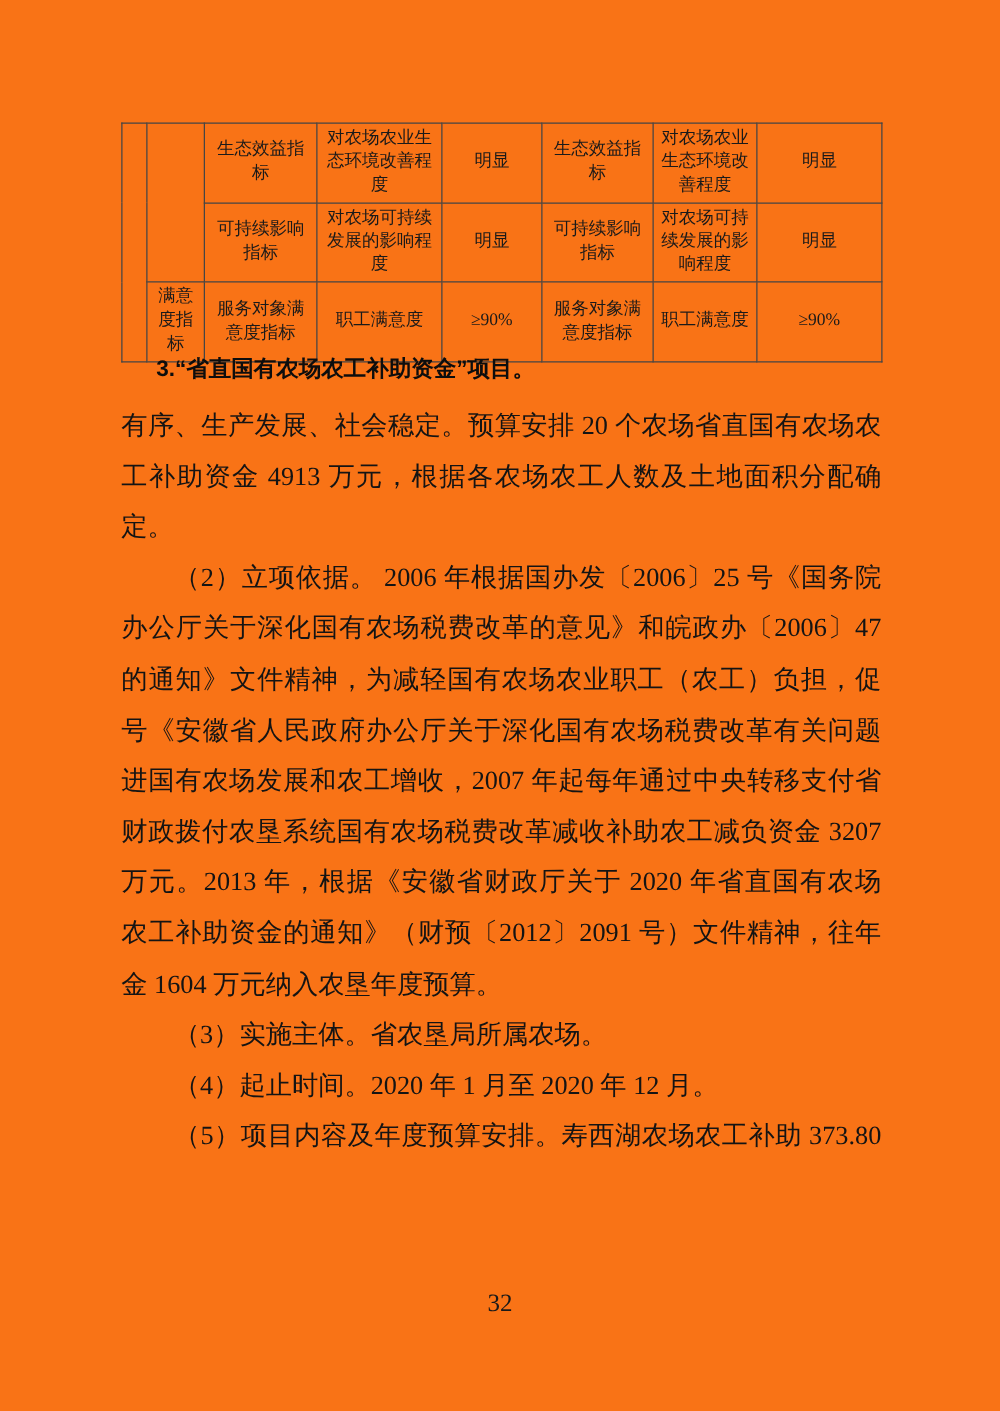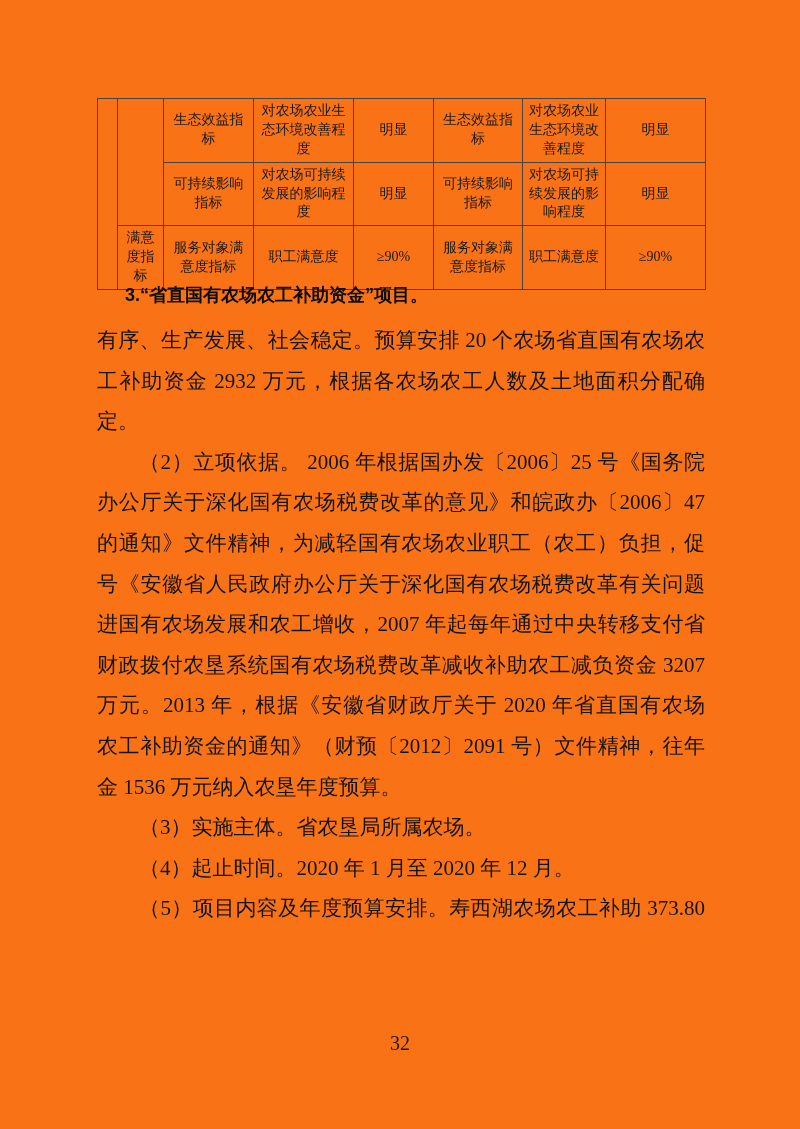--- a/index.html
+++ b/index.html
@@ -129,31 +129,31 @@
         <td>职工满意度</td>
         <td>≥90%</td>
       </tr>
     </tbody>
   </table>
 
   <h3 class="heading">3.“省直国有农场农工补助资金”项目。</h3>
 
   <div class="body-text">
     <div class="line j">有序、生产发展、社会稳定。预算安排 20 个农场省直国有农场农</div>
-    <div class="line j">工补助资金 2932 万元，根据各农场农工人数及土地面积分配确</div>
+    <div class="line j">工补助资金 4913 万元，根据各农场农工人数及土地面积分配确</div>
     <div class="line end">定。</div>
     <div class="line j ind">（2）立项依据。 2006 年根据国办发〔2006〕25 号《国务院</div>
     <div class="line j">办公厅关于深化国有农场税费改革的意见》和皖政办〔2006〕47</div>
     <div class="line j">的通知》文件精神，为减轻国有农场农业职工（农工）负担，促</div>
     <div class="line j">号《安徽省人民政府办公厅关于深化国有农场税费改革有关问题</div>
     <div class="line j">进国有农场发展和农工增收，2007 年起每年通过中央转移支付省</div>
     <div class="line j">财政拨付农垦系统国有农场税费改革减收补助农工减负资金 3207</div>
     <div class="line j">万元。2013 年，根据《安徽省财政厅关于 2020 年省直国有农场</div>
     <div class="line j">农工补助资金的通知》（财预〔2012〕2091 号）文件精神，往年</div>
-    <div class="line end">金 1536 万元纳入农垦年度预算。</div>
+    <div class="line end">金 1604 万元纳入农垦年度预算。</div>
     <div class="line end ind">（3）实施主体。省农垦局所属农场。</div>
     <div class="line end ind">（4）起止时间。2020 年 1 月至 2020 年 12 月。</div>
     <div class="line j ind">（5）项目内容及年度预算安排。寿西湖农场农工补助 373.80</div>
   </div>
 
   <div class="page-number">32</div>
 
 </div>
 
 </body></html>

